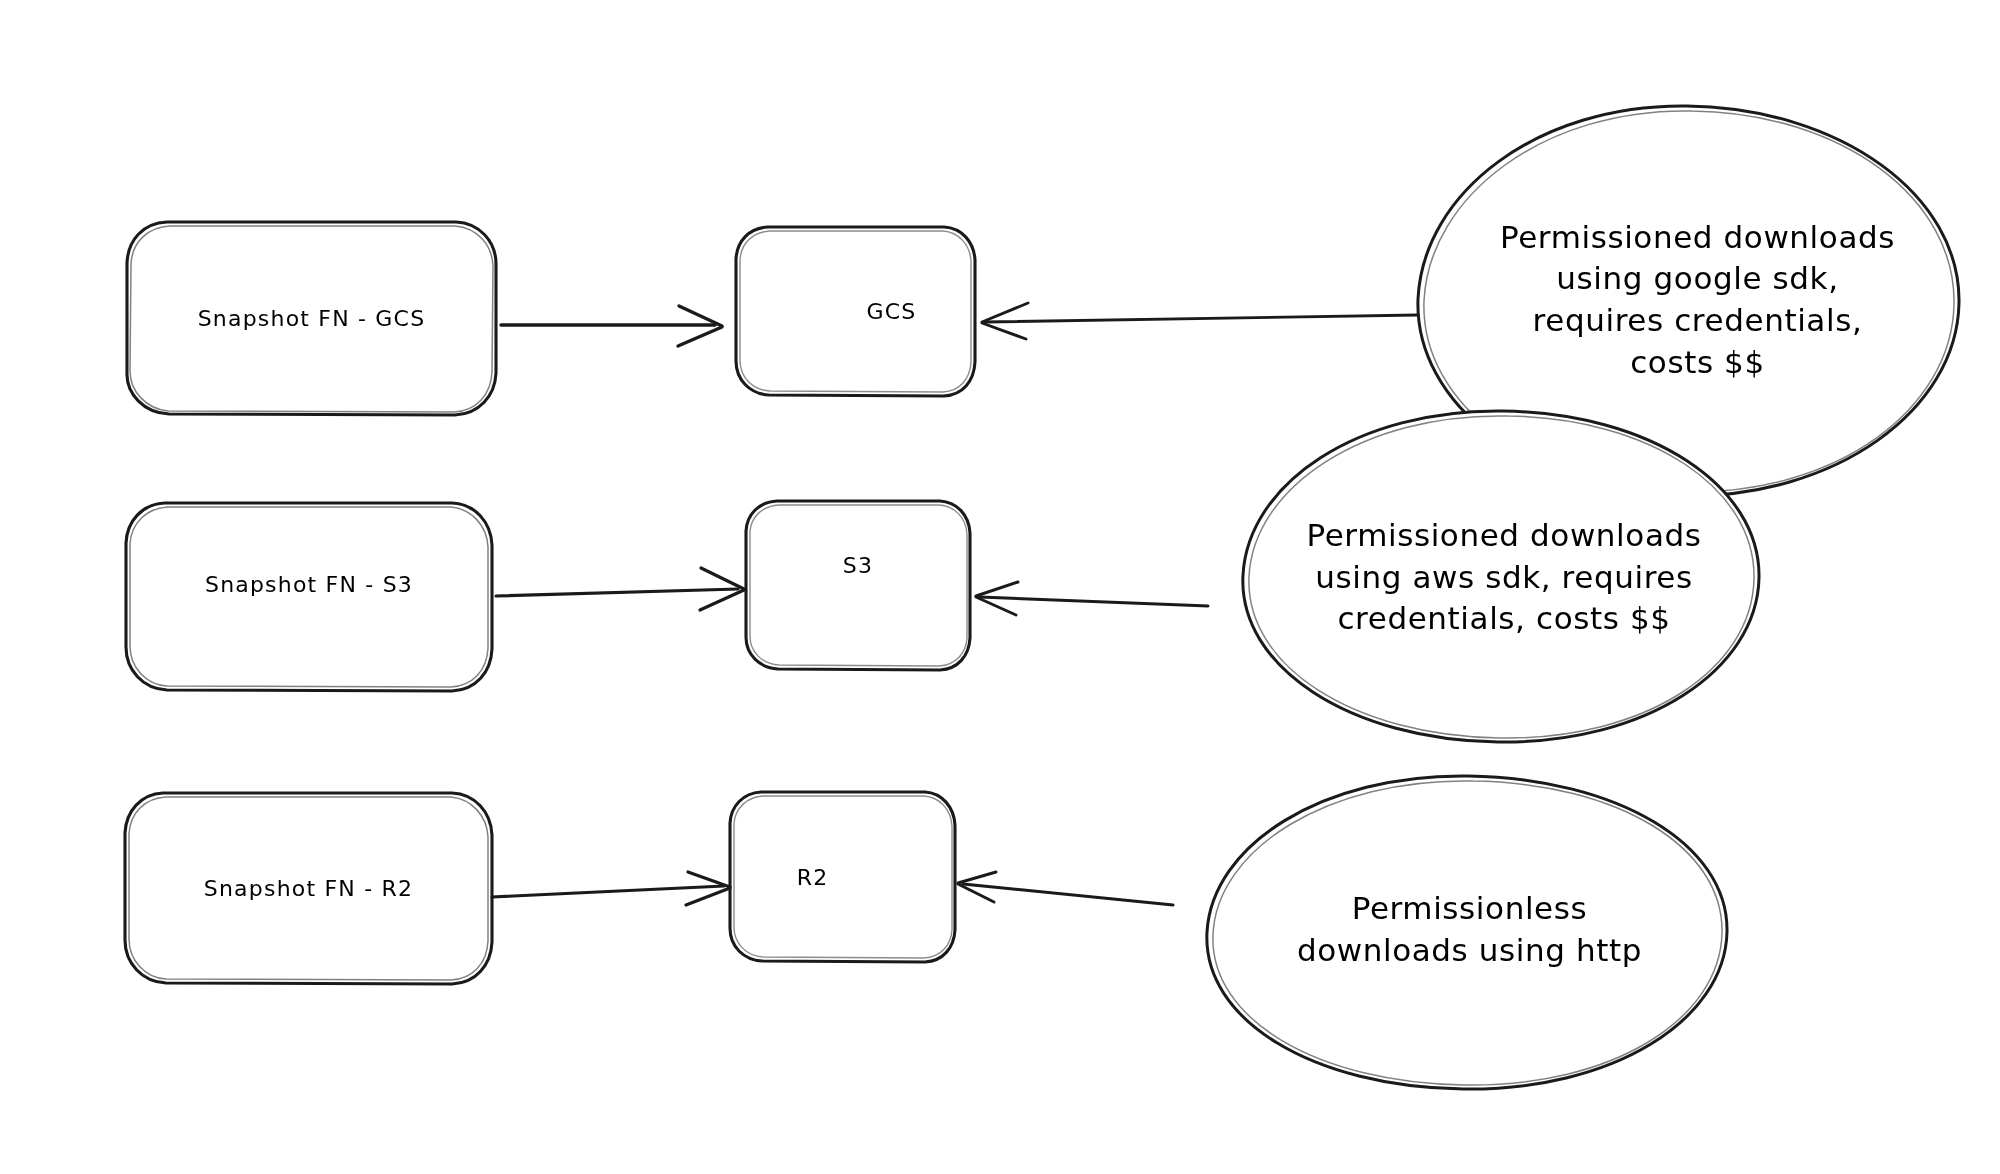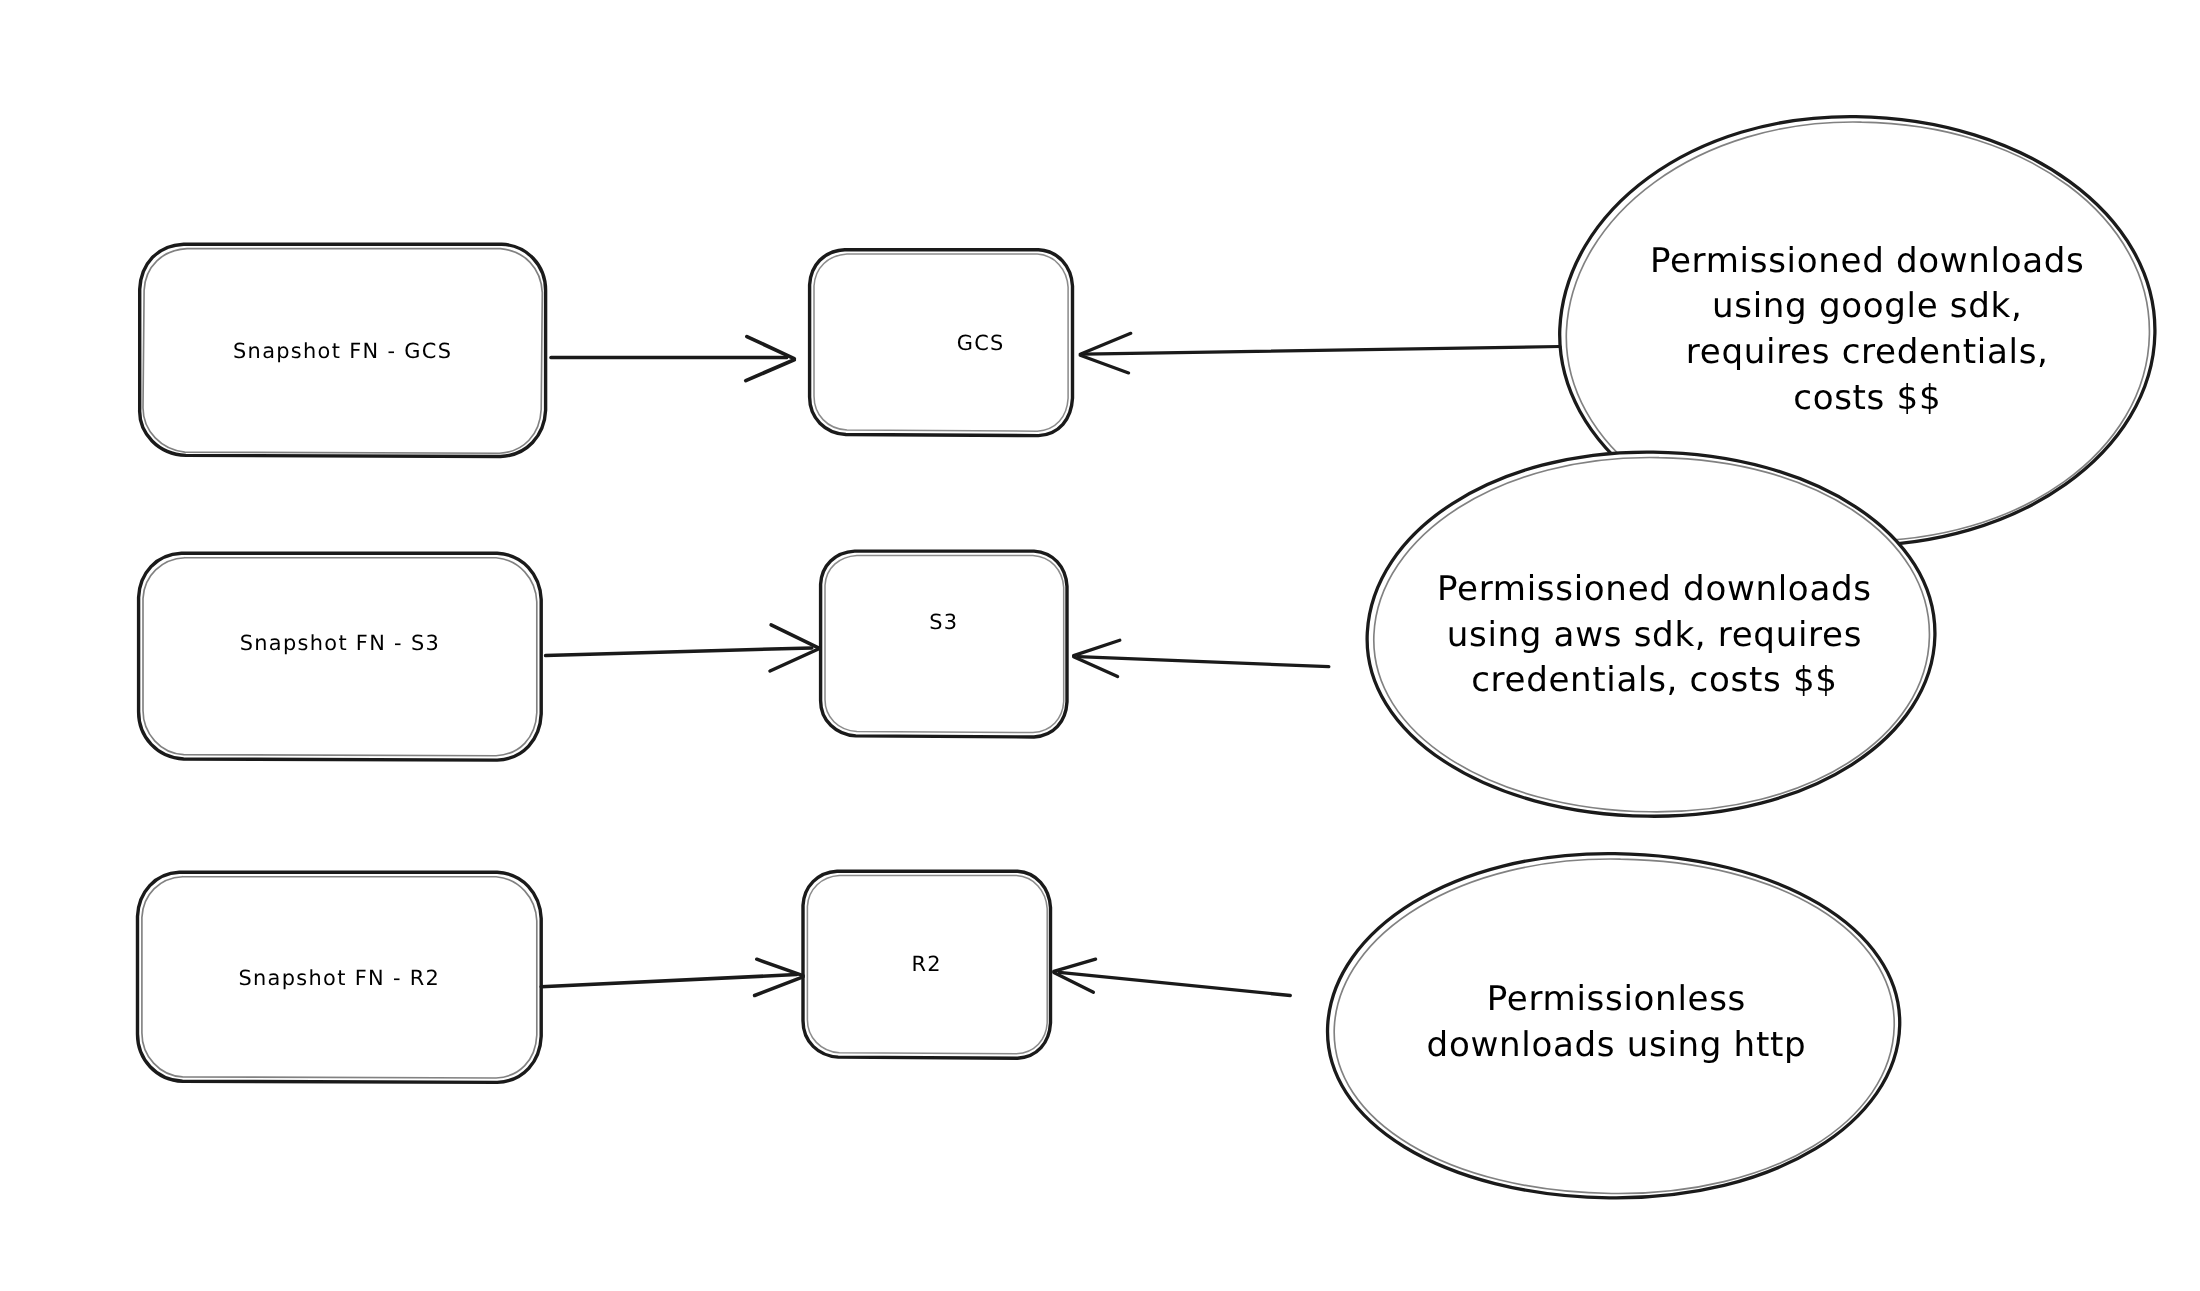--- a/index.html
+++ b/index.html
@@ -30,21 +30,21 @@
     display: flex;
     align-items: center;
     justify-content: center;
     text-align: center;
     color: #000000;
     font-family: "DejaVu Sans", sans-serif;
     pointer-events: none;
     white-space: pre-line;
   }
   .node-label {
-    font-size: 19px;
+    font-size: 22px;
     letter-spacing: 1.2px;
   }
   .note-text {
     font-size: 31px;
     line-height: 1.34;
     letter-spacing: 0.6px;
   }
 </style>
 </head>
 <body>
@@ -166,18 +166,18 @@
   <div class="node-label" style="left:126px; top:503px; width:366px; height:163px;">Snapshot FN - S3</div>
 
   <div class="node-label" style="left:746px; top:500px; width:224px; height:131px;">S3</div>
 
   <div class="note-text" style="left:1248px; top:455px; width:512px; height:245px;">Permissioned downloads
 using aws sdk, requires
 credentials, costs $$</div>
 
   <div class="node-label" style="left:125px; top:793px; width:367px; height:191px;">Snapshot FN - R2</div>
 
-  <div class="node-label" style="left:730px; top:792px; width:225px; height:170px;">R2</div>
+  <div class="node-label" style="left:700px; top:792px; width:225px; height:170px;">R2</div>
 
   <div class="note-text" style="left:1212px; top:820px; width:515px; height:220px;">Permissionless
 downloads using http</div>
 
 </div>
 
 </body></html>

